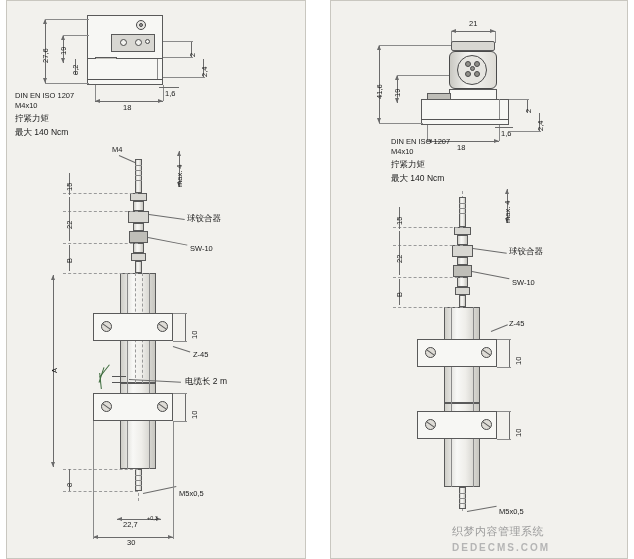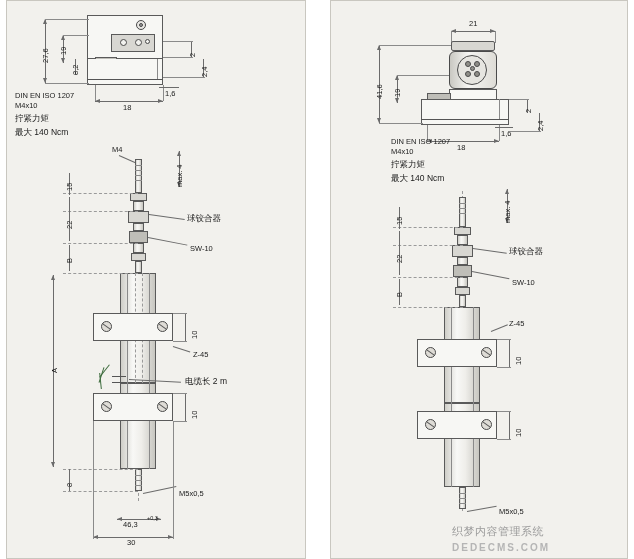--- a/index.html
+++ b/index.html
@@ -208,21 +208,21 @@
     <div class="arrowU" style="left:44px;top:274px;"></div>
     <div class="arrowD" style="left:44px;top:461px;"></div>
     <div class="lbl rot90" style="left:43px;top:372px;">A</div>
 
     <div class="dim vln" style="left:62px;top:468px;height:22px;"></div>
     <div class="lbl rot90" style="left:58px;top:486px;">8</div>
 
     <div class="dim hln" style="left:110px;top:518px;width:44px;"></div>
     <div class="arrowL" style="left:110px;top:516px;"></div>
     <div class="arrowR" style="left:149px;top:516px;"></div>
-    <div class="lbl" style="left:116px;top:519px;">46,3</div>
+    <div class="lbl" style="left:116px;top:519px;">22,7</div>
     <div class="lbl" style="left:140px;top:514px;font-size:5.5px;">+0,3</div>
 
     <div class="dim hln" style="left:86px;top:536px;width:80px;"></div>
     <div class="arrowL" style="left:86px;top:534px;"></div>
     <div class="arrowR" style="left:161px;top:534px;"></div>
     <div class="lbl" style="left:120px;top:537px;">30</div>
     <div class="dim vln thin" style="left:86px;top:420px;height:118px;"></div>
     <div class="dim vln thin" style="left:166px;top:420px;height:118px;"></div>
   </div>
 

